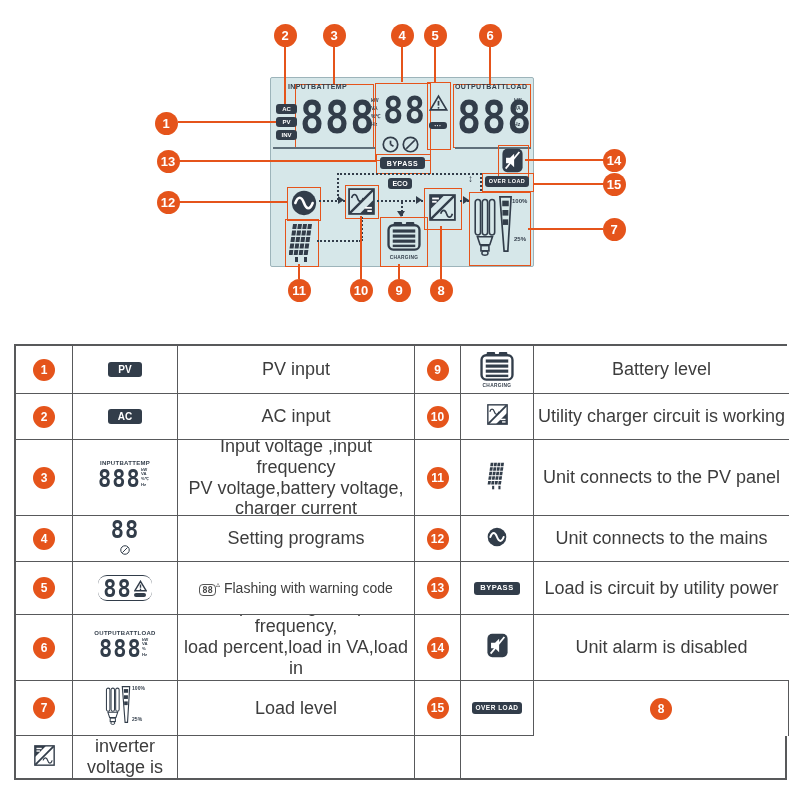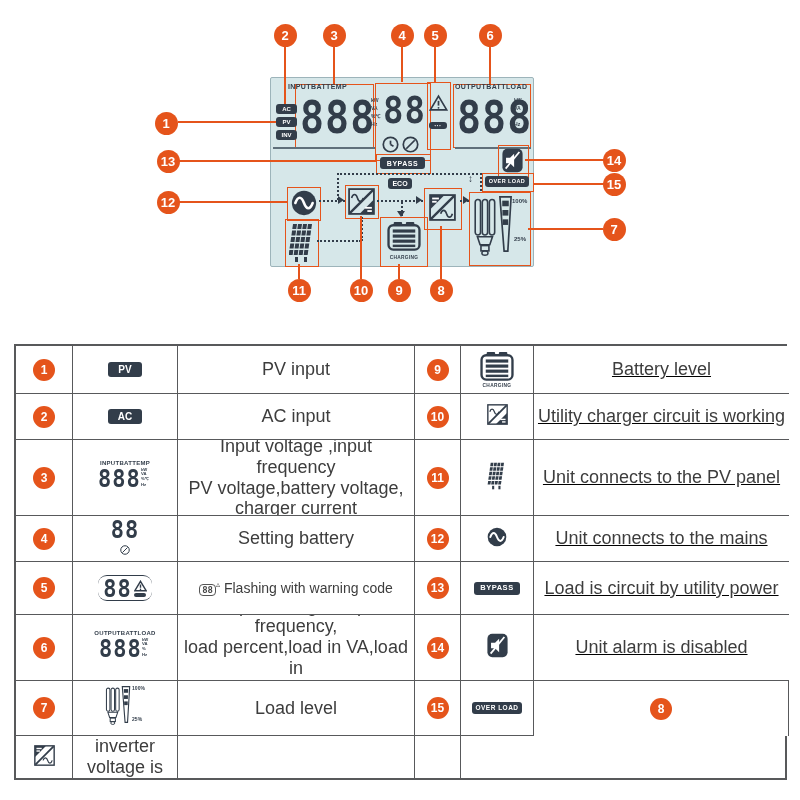--- a/index.html
+++ b/index.html
@@ -26,21 +26,21 @@
            display:flex;align-items:center;justify-content:center;font-size:13px;font-weight:bold;z-index:6;}
   .cline{position:absolute;background:#e5541b;z-index:5;}
   
   .tbl{position:absolute;left:14px;top:344px;width:773px;display:grid;
        grid-template-columns:57px 105px 237px 46px 73px 255px;
        grid-template-rows:48px 46px 76px 46px 53px 66px 55px 42px;
        border:2px solid #58595b;box-sizing:border-box;}
   .cell{border-right:1px solid #58595b;border-bottom:1px solid #58595b;
         display:flex;align-items:center;justify-content:center;box-sizing:border-box;
         overflow:hidden;position:relative;background:#fff;}
-  .cell.lastcol{border-right:none;text-decoration:underline;}
+  .cell.lastcol{border-right:none;}
   .cell.lastrow{border-bottom:none;}
   .numball{width:22px;height:22px;border-radius:50%;background:#e5541b;color:#fff;
            display:flex;align-items:center;justify-content:center;font-size:12px;font-weight:bold;}
   .desc{font-size:18px;color:#3d3d3d;text-align:center;line-height:1.15;white-space:pre-line;padding:0 3px;}
   .mini88{display:inline-block;border:1px solid #555;border-radius:4px;padding:0 2px;
           font-family:"DejaVu Sans Mono", monospace;font-size:9px;font-weight:bold;color:#444;}
   .minisuf{font-size:8px;color:#444;vertical-align:top;}
   .lcd-mini{display:flex;flex-direction:column;align-items:center;}
   .lcd-mini .mlabel{font-size:6px;font-weight:bold;color:#323d4a;letter-spacing:.3px;line-height:1;margin-bottom:1px;}
   .lcd-mini .mrow{display:flex;align-items:flex-start;}
@@ -354,21 +354,21 @@
       <div class="cell">
         <div class="lcd-mini">
           <span class="seg" style="font-size:22px;">88</span>
           <span style="margin-top:1px;"><svg width="10" height="10" viewBox="0 0 20 20">
               <circle cx="10" cy="10" r="8.5" fill="none" stroke="#323d4a" stroke-width="2"></circle>
               <line x1="5" y1="15" x2="15" y2="5" stroke="#323d4a" stroke-width="2"></line>
             </svg></span>
         </div>
       </div>
       <div class="cell">
-        <div class="desc" style="">Setting battery</div>
+        <div class="desc" style="">Setting programs</div>
       </div>
       <div class="cell">
         <span class="numball">12</span>
       </div>
       <div class="cell">
         <span><svg width="20" height="20" viewBox="0 0 30 30">
             <circle cx="15" cy="15" r="14" fill="#323d4a"></circle>
             <path d="M5 15 C8 7,12 7,15 15 C18 23,22 23,25 15" stroke="#fff" stroke-width="3" fill="none" stroke-linecap="round"></path>
           </svg></span>
       </div>

